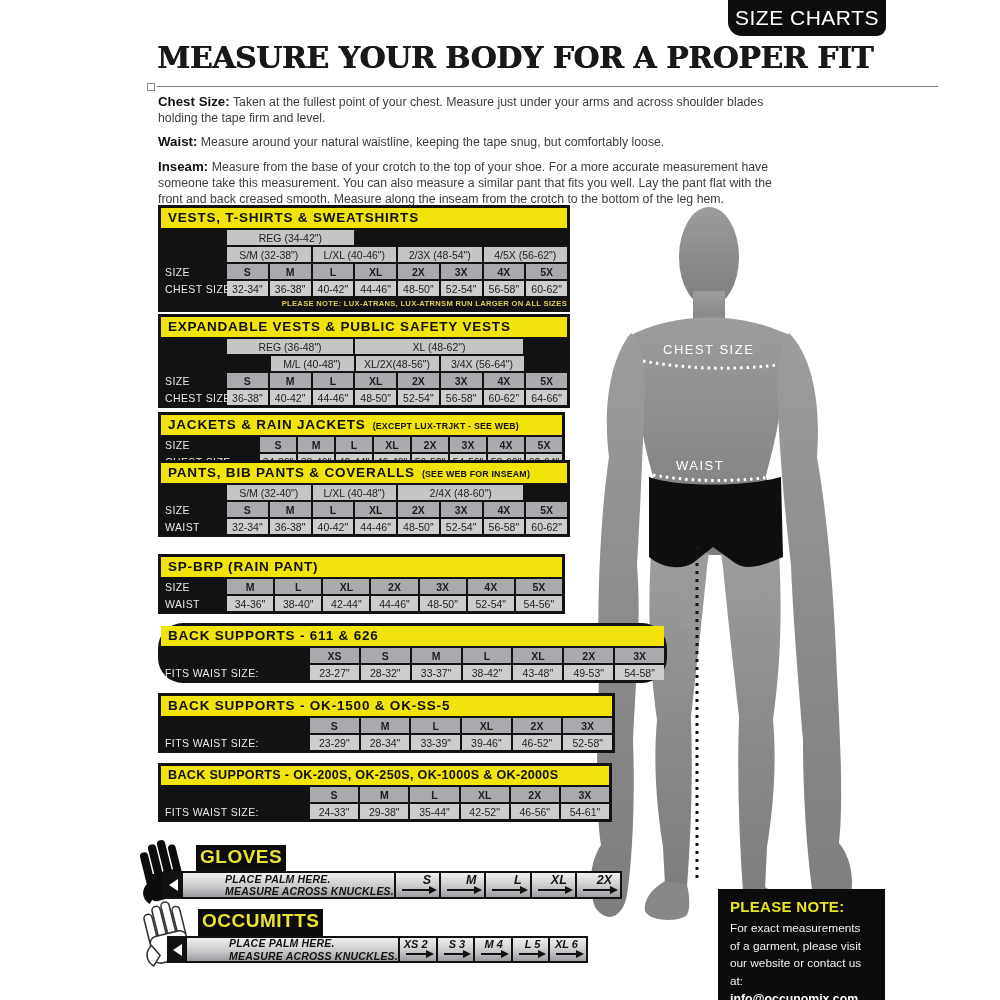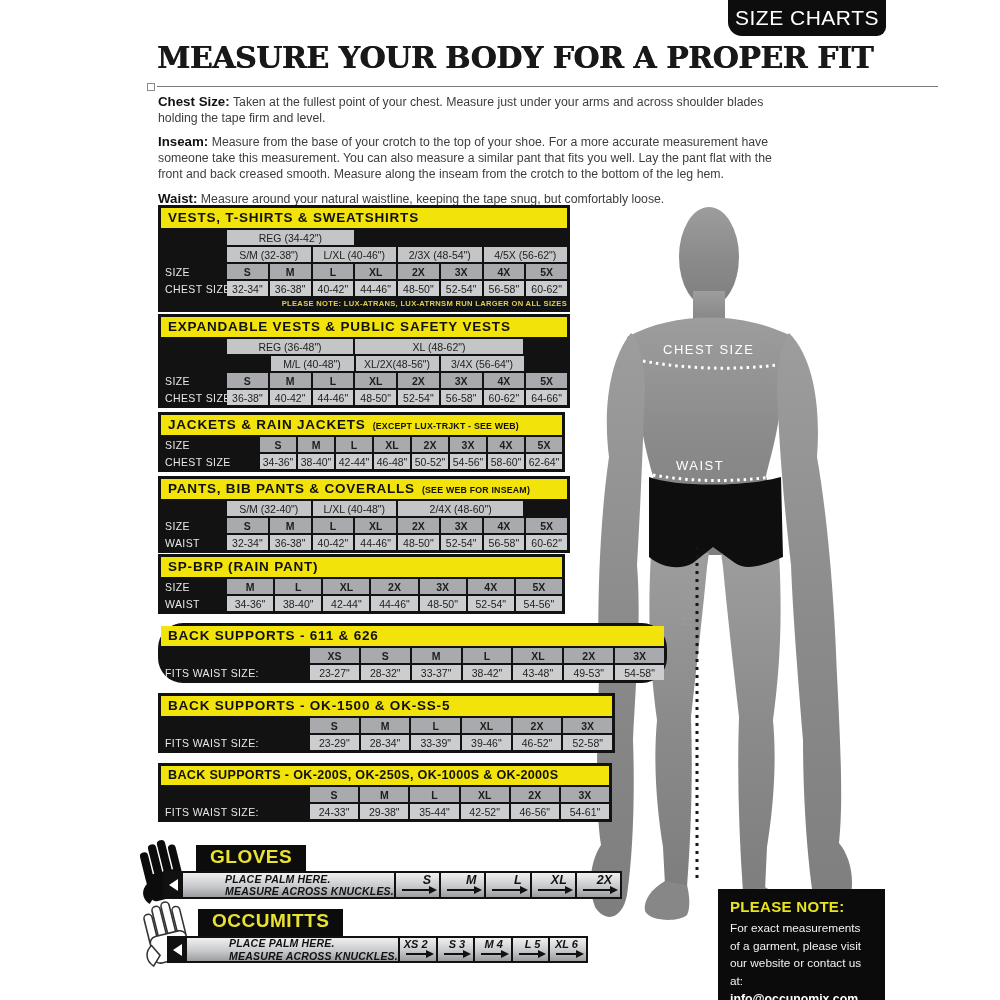--- a/index.html
+++ b/index.html
@@ -47,21 +47,21 @@
   .cell{flex:1;display:flex;align-items:center;justify-content:center;
         font-size:10.5px;color:#1d1d1d;overflow:hidden;white-space:nowrap;}
   .r-grp .cell{background:var(--cell-mid);}
   .r-size .cell{background:var(--cell-dark);font-weight:bold;}
   .r-val .cell{background:var(--cell-light);}
   .cell.blank{background:transparent;}
   .tnote{color:#ddce52;font-size:7.6px;font-weight:bold;letter-spacing:.3px;margin:3px 0 1px 66px;text-align:right;}
 
   
   .sec-label{position:absolute;background:#0c0c0c;color:var(--yellow-text);font-weight:bold;
-             font-size:19px;letter-spacing:.5px;padding:1px 14px 4px;text-align:center;}
+             font-size:19px;letter-spacing:.5px;padding:1px 4px 4px;text-align:center;}
   .mbar{position:absolute;display:flex;box-sizing:border-box;border:2px solid #111;
         background:linear-gradient(180deg,#f0f0f0 0%,#c9cacc 55%,#9b9da0 100%);}
   .mcap{flex:0 0 18px;background:#111;position:relative;}
   .mcap::after{content:"";position:absolute;left:4px;top:50%;margin-top:-6px;width:0;height:0;
                border-right:9px solid #fff;border-top:6px solid transparent;border-bottom:6px solid transparent;}
   .seg{position:relative;border-left:2px solid #111;box-sizing:border-box;}
   .seg-instr{border-left:none;flex:0 0 44%;display:flex;flex-direction:column;justify-content:center;
              padding-left:42px;}
   .instr-line{font-size:10.5px;font-weight:bold;font-style:italic;color:#111;line-height:1.18;
               letter-spacing:.2px;white-space:nowrap;}
@@ -115,22 +115,22 @@
   <div class="fig-label" style="left:676px;top:458px;">WAIST</div>
   <div class="fig-label inseam" style="left:650px;top:583px;width:72px;">INSEAM</div>
 
   <div class="badge">SIZE CHARTS</div>
   <div class="page-title">MEASURE YOUR BODY FOR A PROPER FIT</div>
   <div class="rule"></div>
   <div class="rule-sq"></div>
 
   <div class="intro">
     <p class="ip"><b>Chest Size:</b> <span>Taken at the fullest point of your chest.  Measure just under your arms and across shoulder blades holding the tape firm and level.</span></p>
+    <p class="ip"><b>Waist:</b> <span>Measure around your natural waistline, keeping the tape snug, but comfortably loose.</span></p>
     <p class="ip"><b>Inseam:</b> <span>Measure from the base of your crotch to the top of your shoe.  For a more accurate measurement have someone take this measurement.  You can also measure a similar pant that fits you well.  Lay the pant flat with the front and back creased smooth.  Measure along the inseam from the crotch to the bottom of the leg hem.</span></p>
-    <p class="ip"><b>Waist:</b> <span>Measure around your natural waistline, keeping the tape snug, but comfortably loose.</span></p>
   </div>
 
   <div class="tbl tw65" style="left:158px;top:205px;width:412px;">
     <div class="tt">
         <span>VESTS, T-SHIRTS &amp; SWEATSHIRTS</span>
       </div>
     <div class="trow r-grp">
         <span class="rlabel"></span>
         <span class="cells">
           <span class="cell" style="flex: 3 1 0px;">REG (34-42")</span>
@@ -251,21 +251,21 @@
           <span class="cell">42-44"</span>
           <span class="cell">46-48"</span>
           <span class="cell">50-52"</span>
           <span class="cell">54-56"</span>
           <span class="cell">58-60"</span>
           <span class="cell">62-64"</span>
         </span>
       </div>
   </div>
 
-  <div class="tbl tw65" style="left:158px;top:476px;width:412px;">
+  <div class="tbl tw65" style="left:158px;top:460px;width:412px;">
     <div class="tt">
         <span>PANTS, BIB PANTS &amp; COVERALLS</span>
         <span class="sfx">(SEE WEB FOR INSEAM)</span>
       </div>
     <div class="trow r-grp">
         <span class="rlabel"></span>
         <span class="cells">
           <span class="cell" style="flex: 2 1 0px;">S/M (32-40")</span>
           <span class="cell" style="flex: 2 1 0px;">L/XL (40-48")</span>
           <span class="cell" style="flex: 3 1 0px;">2/4X (48-60")</span>

